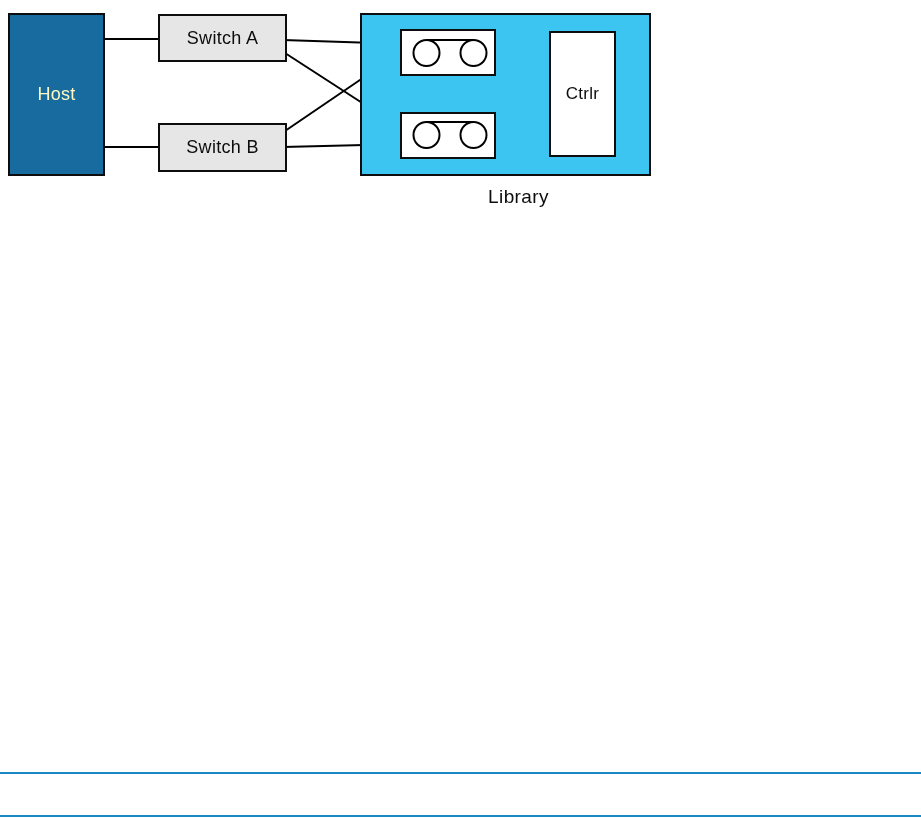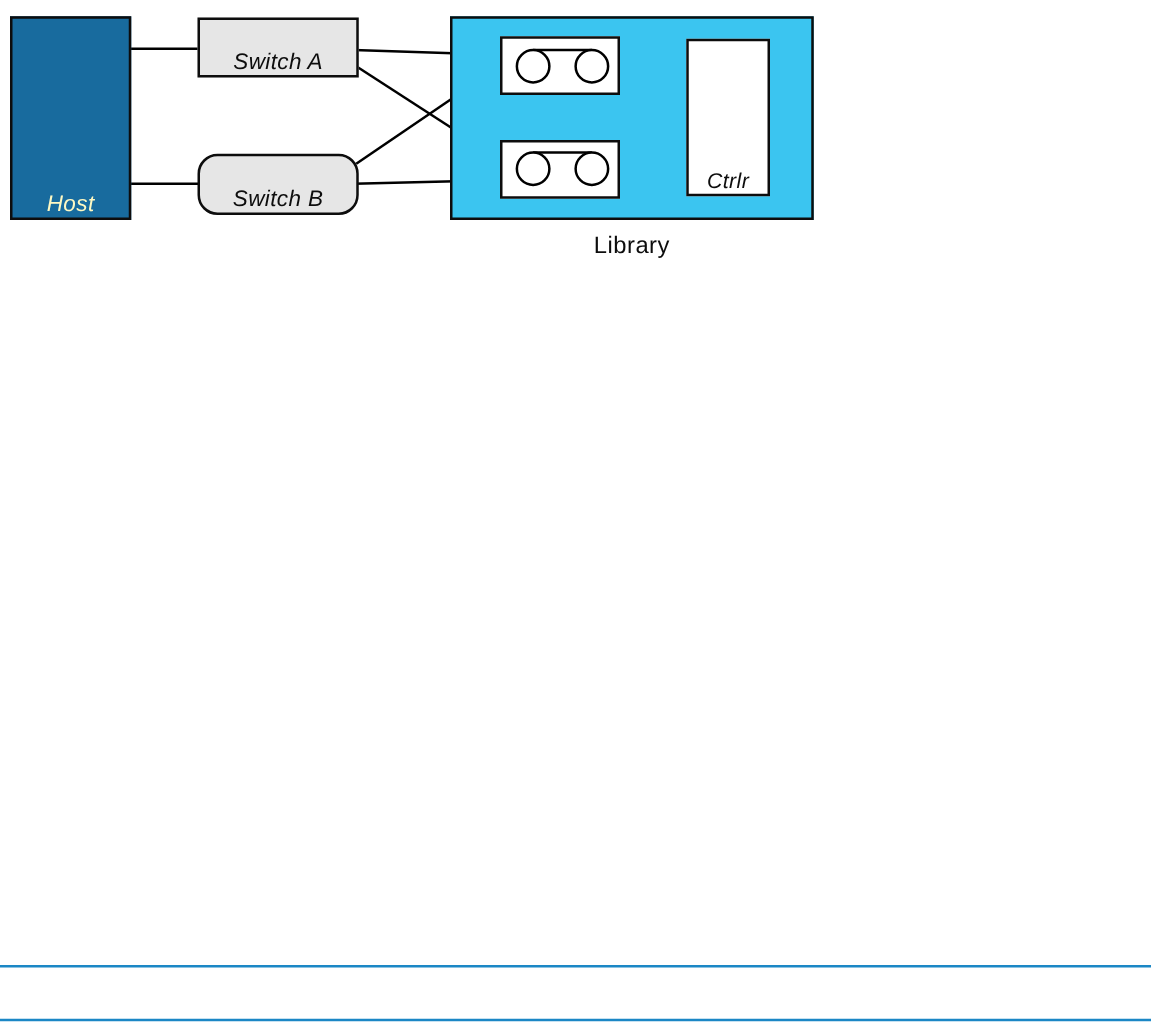--- a/index.html
+++ b/index.html
@@ -20,57 +20,56 @@
     left: 0;
     top: 0;
     width: 921px;
     height: 230px;
   }
   .box {
     position: absolute;
     box-sizing: border-box;
     border: 2px solid #0d0d0d;
     display: flex;
-    align-items: flex-end;
+    align-items: center;
     justify-content: center;
     letter-spacing: 0.3px;
-    font-style: italic;
   }
   .host {
     left: 8px; top: 13px; width: 97px; height: 163px;
     background: #186B9E;
     color: #fef9c3;
     font-size: 18px;
   }
   .switch {
     background: #E6E6E6;
     color: #0d0d0d;
     font-size: 18px;
   }
   .switch-a { left: 158px; top: 14px;  width: 129px; height: 48px; }
-  .switch-b { left: 158px; top: 123px; width: 129px; height: 49px; border-radius: 16px; }
+  .switch-b { left: 158px; top: 123px; width: 129px; height: 49px; }
   .library {
     left: 360px; top: 13px; width: 291px; height: 163px;
     background: #3BC5F0;
   }
   .drive {
     background: #ffffff;
     padding: 0;
   }
   .drive-1 { left: 400px; top: 29px;  width: 96px; height: 47px; }
   .drive-2 { left: 400px; top: 112px; width: 96px; height: 47px; }
   .ctrlr {
     left: 549px; top: 31px; width: 67px; height: 126px;
     background: #ffffff;
     color: #0d0d0d;
     font-size: 17px;
   }
   .library-label {
     position: absolute;
-    left: 360px; top: 186px; width: 291px;
+    left: 373px; top: 186px; width: 291px;
     text-align: center;
     color: #0d0d0d;
     font-size: 19px;
     letter-spacing: 0.4px;
   }
   .rule {
     position: absolute;
     left: 0;
     width: 921px;
     background: #1B87C5;

